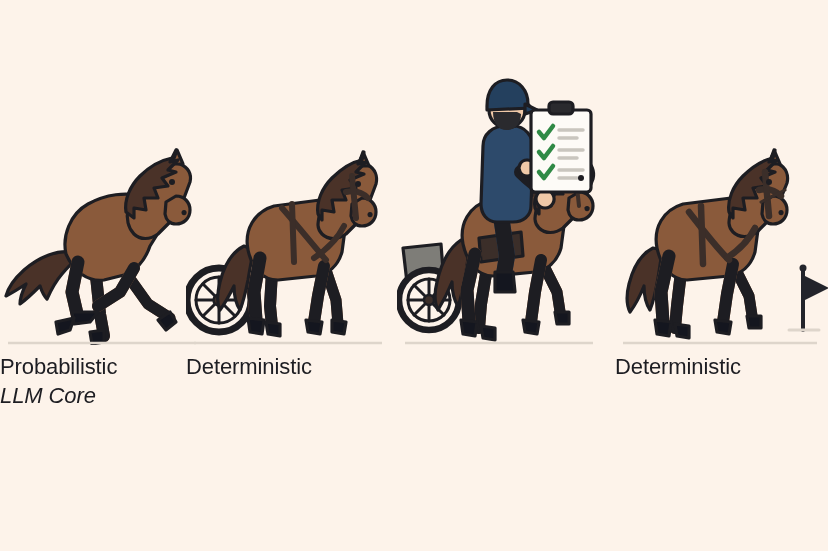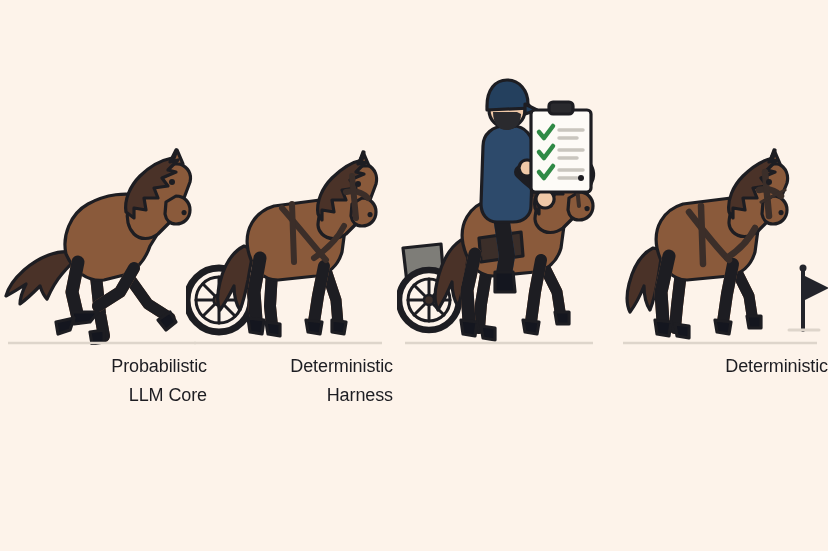--- a/index.html
+++ b/index.html
@@ -21,28 +21,28 @@
     display:block;
   }
   .art{
     position:absolute;left:0;top:0;width:100%;height:345px;
   }
   .art svg{display:block;width:100%;height:100%;}
   .caption{
     position:absolute;
     left:0;right:0;
     top:352px;
-    text-align:right;
+    text-align:left;
     color:#1d1d22;
-    font-size:18px;
+    font-size:22px;
     line-height:29px;
     letter-spacing:-0.1px;
     font-weight:400;
   }
-  .caption .l2{display:block;}
+  .caption .l2{display:block;font-style:italic;}
 </style>
 </head>
 <body>
 
 <div id="stage">
 
   <div class="panel" style="left:0px;width:207px;">
     <div class="art">
       <svg viewBox="0 0 207 345" xmlns="http://www.w3.org/2000/svg">
         <g stroke="#1d1d22" stroke-width="3.2" stroke-linejoin="round" stroke-linecap="round">
@@ -141,21 +141,20 @@
             <path d="M166 176 L170 218"></path>
           </g>
           <circle cx="172" cy="184" r="3" fill="#1d1d22" stroke="none"></circle>
           <path d="M184 212 a2.6 2.6 0 1 0 0.1 0" fill="#1d1d22" stroke="none"></path>
         </g>
         <line x1="8" y1="343" x2="196" y2="343" stroke="#ded5cb" stroke-width="2.5"></line>
       </svg>
     </div>
     <div class="caption">
       <span>Deterministic</span>
-      <span class="l2">Harness</span>
     </div>
   </div>
 
   <div class="panel" style="left:397px;width:207px;">
     <div class="art">
       <svg viewBox="0 0 207 345" xmlns="http://www.w3.org/2000/svg">
         <g stroke="#1d1d22" stroke-width="3.2" stroke-linejoin="round" stroke-linecap="round">
 
           <path d="M6 248 L44 244 L48 296 L12 300 Z" fill="#7e7d78"></path>
           <path d="M6 290 L48 286" fill="none" stroke-width="3"></path>

